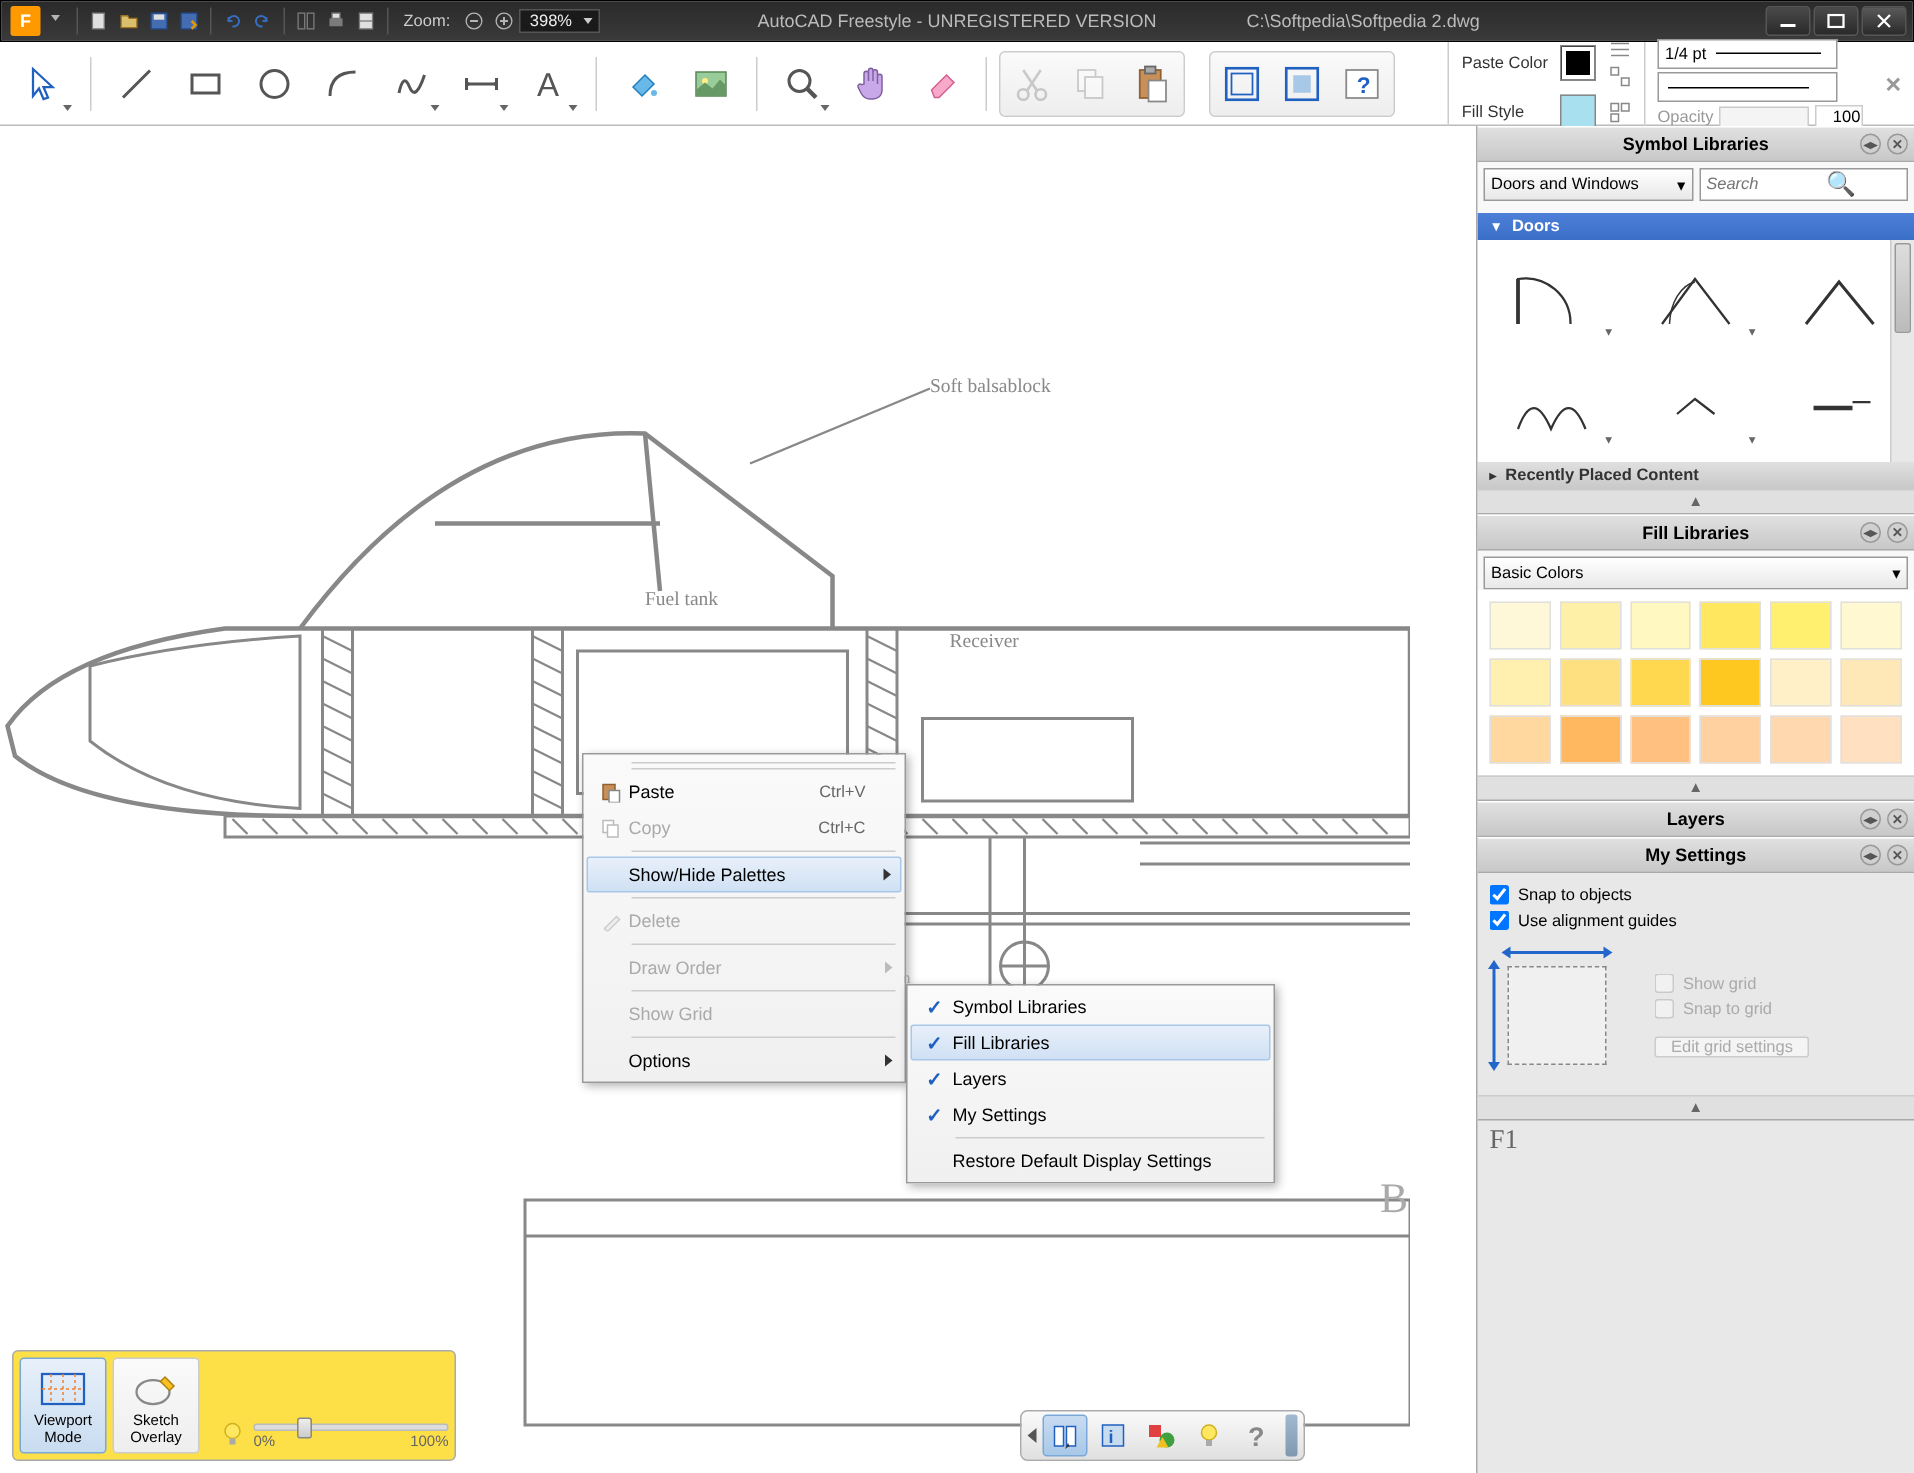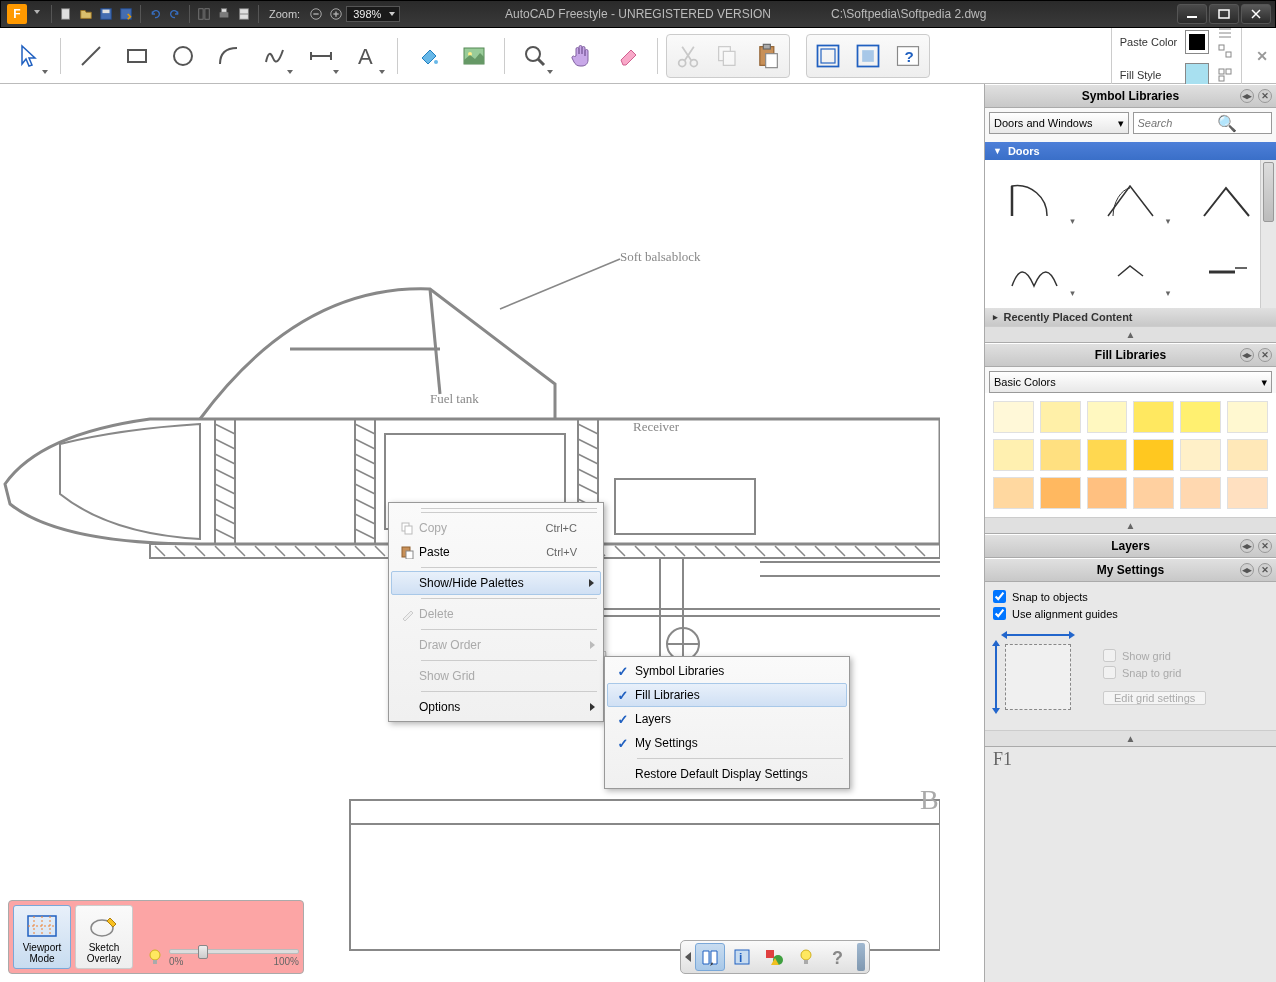--- a/index.html
+++ b/index.html
@@ -90,21 +90,21 @@
 .grid-box .arrow-h::after { right:-4px; border-left:6px solid #26c; }
 .grid-box .arrow-v { position: absolute; left: 2px; top: 12px; bottom: 12px; width: 2px; background: #26c; }
 .grid-box .arrow-v::before, .grid-box .arrow-v::after { content:''; position:absolute; left:-3px; border-left:4px solid transparent; border-right:4px solid transparent; }
 .grid-box .arrow-v::before { top:-4px; border-bottom:6px solid #26c; }
 .grid-box .arrow-v::after { bottom:-4px; border-top:6px solid #26c; }
 .edit-grid-btn { border:1px solid #ccc; background:#f4f4f4; color:#aaa; padding:0 10px; font-size:11px; border-radius:2px; margin-top:8px; }
 
 .footer-marker { font-size: 18px; color: #666; padding: 2px 8px; font-family: Georgia,serif; }
 
 
-.viewport-box { position: absolute; left: 8px; bottom: 8px; border: 1px solid #aaa; border-radius: 4px; background: #fca5a5; padding: 4px; display: flex; gap: 4px; align-items: flex-end; }
+.viewport-box { position: absolute; left: 8px; bottom: 8px; border: 1px solid #aaa; border-radius: 4px; background: #fde047; padding: 4px; display: flex; gap: 4px; align-items: flex-end; }
 .vp-btn { width: 58px; border: 1px solid #7aa8d8; border-radius: 3px; background: linear-gradient(#e8f0fa,#c8dcf0); padding: 4px; text-align: center; font-size: 10px; cursor: pointer; }
 .vp-btn.plain { border-color: #ccc; background: linear-gradient(#fafafa,#eee); }
 .vp-btn .vp-icon { height: 32px; display: flex; align-items: center; justify-content: center; }
 .bulb-slider { display: flex; align-items: center; gap: 6px; margin-left: 10px; font-size: 10px; color: #666; }
 .bulb-slider .track { width: 130px; height: 5px; background: #ddd; border: 1px solid #bbb; border-radius: 2px; position: relative; }
 .bulb-slider .thumb { position: absolute; left: 28px; top: -5px; width: 10px; height: 14px; background: linear-gradient(#eee,#ccc); border: 1px solid #888; border-radius: 2px; }
 
 
 .bottom-pill { position: absolute; left: 680px; bottom: 8px; height: 34px; border: 1px solid #aaa; border-radius: 5px; background: linear-gradient(#fafafa,#e0e0e0); display: flex; align-items: center; padding: 0 4px; gap: 2px; }
 .bottom-pill .pbtn { width: 30px; height: 28px; display: flex; align-items: center; justify-content: center; cursor: pointer; border-radius: 3px; }
@@ -372,20 +372,33 @@
     <span class="tiny-icon">
         <svg viewBox="0 0 16 16" width="16" height="16">
           <rect x="2" y="2" width="5" height="5" fill="none" stroke="#888"></rect>
           <rect x="9" y="2" width="5" height="5" fill="none" stroke="#888"></rect>
           <rect x="2" y="9" width="5" height="5" fill="none" stroke="#888"></rect>
         </svg>
       </span>
     <div style="grid-column:1/4;grid-row:1;justify-self:end;display:flex;flex-direction:column;gap:2px;margin-left:140px;position:absolute;right:58px;top:36px">
     </div>
   </div>
+  <div style="display:flex;flex-direction:column;gap:2px;margin-left:6px">
+    <div class="line-weight">
+        <span>1/4 pt</span>
+        <span class="line-preview"></span>
+        <span class="dd-tri" style="position:static"></span>
+      </div>
+    <div class="line-style"><span class="dashes"></span><span class="dd-tri" style="right:4px;top:50%"></span></div>
+    <div class="opacity-row">
+      <span>Opacity</span>
+      <div class="slider"></div>
+      <input value="100" style="">
+    </div>
+  </div>
   <span class="close-x">✕</span>
 </div>
 
 <div class="workspace">
   <div class="canvas">
 
     <svg class="drawing-svg" width="940" height="870">
       <g stroke="#888" stroke-width="3" fill="none">
 
         <path d="M5 400 Q40 350 150 335 L940 335 L940 460 L200 460 Q60 460 10 420 Z"></path>
@@ -433,39 +446,39 @@
     <div class="drawing-annot" style="left:620px;top:165px">Soft balsablock</div>
     <div class="drawing-annot" style="left:430px;top:307px">Fuel tank</div>
     <div class="drawing-annot" style="left:633px;top:335px">Receiver</div>
     <div class="drawing-annot" style="left:558px;top:540px;color:#bbb">C G + -</div>
     <div class="drawing-annot" style="left:590px;top:562px;color:#bbb;font-size:11px">mm</div>
     <div class="drawing-annot" style="left:920px;top:700px;font-size:28px;color:#aaa;font-family:Georgia">B</div>
 
     <div class="ctx-menu" style="left:388px;top:418px;width:216px">
       <div class="msep"></div>
       <div class="msep"></div>
+      <div class="mi">
+          <span class="ico">
+            <svg width="14" height="14">
+              <rect x="2" y="2" width="8" height="10" fill="#c89058" stroke="#906030"></rect>
+              <rect x="6" y="6" width="7" height="8" fill="#fff" stroke="#888"></rect>
+            </svg>
+          </span>
+          <span class="lbl">Paste</span>
+          <span class="shortcut">Ctrl+V</span>
+        </div>
       <div class="mi disabled">
           <span class="ico">
             <svg width="14" height="14">
               <rect x="2" y="2" width="7" height="8" fill="#fff" stroke="#bbb"></rect>
               <rect x="5" y="5" width="7" height="8" fill="#fff" stroke="#bbb"></rect>
             </svg>
           </span>
           <span class="lbl">Copy</span>
           <span class="shortcut">Ctrl+C</span>
-        </div>
-      <div class="mi">
-          <span class="ico">
-            <svg width="14" height="14">
-              <rect x="2" y="2" width="8" height="10" fill="#c89058" stroke="#906030"></rect>
-              <rect x="6" y="6" width="7" height="8" fill="#fff" stroke="#888"></rect>
-            </svg>
-          </span>
-          <span class="lbl">Paste</span>
-          <span class="shortcut">Ctrl+V</span>
         </div>
       <div class="msep"></div>
       <div class="mi hover">
           <span class="ico"></span>
           <span class="lbl">Show/Hide Palettes</span>
           <span class="sub-arrow"></span>
         </div>
       <div class="msep"></div>
       <div class="mi disabled">
           <span class="ico">

